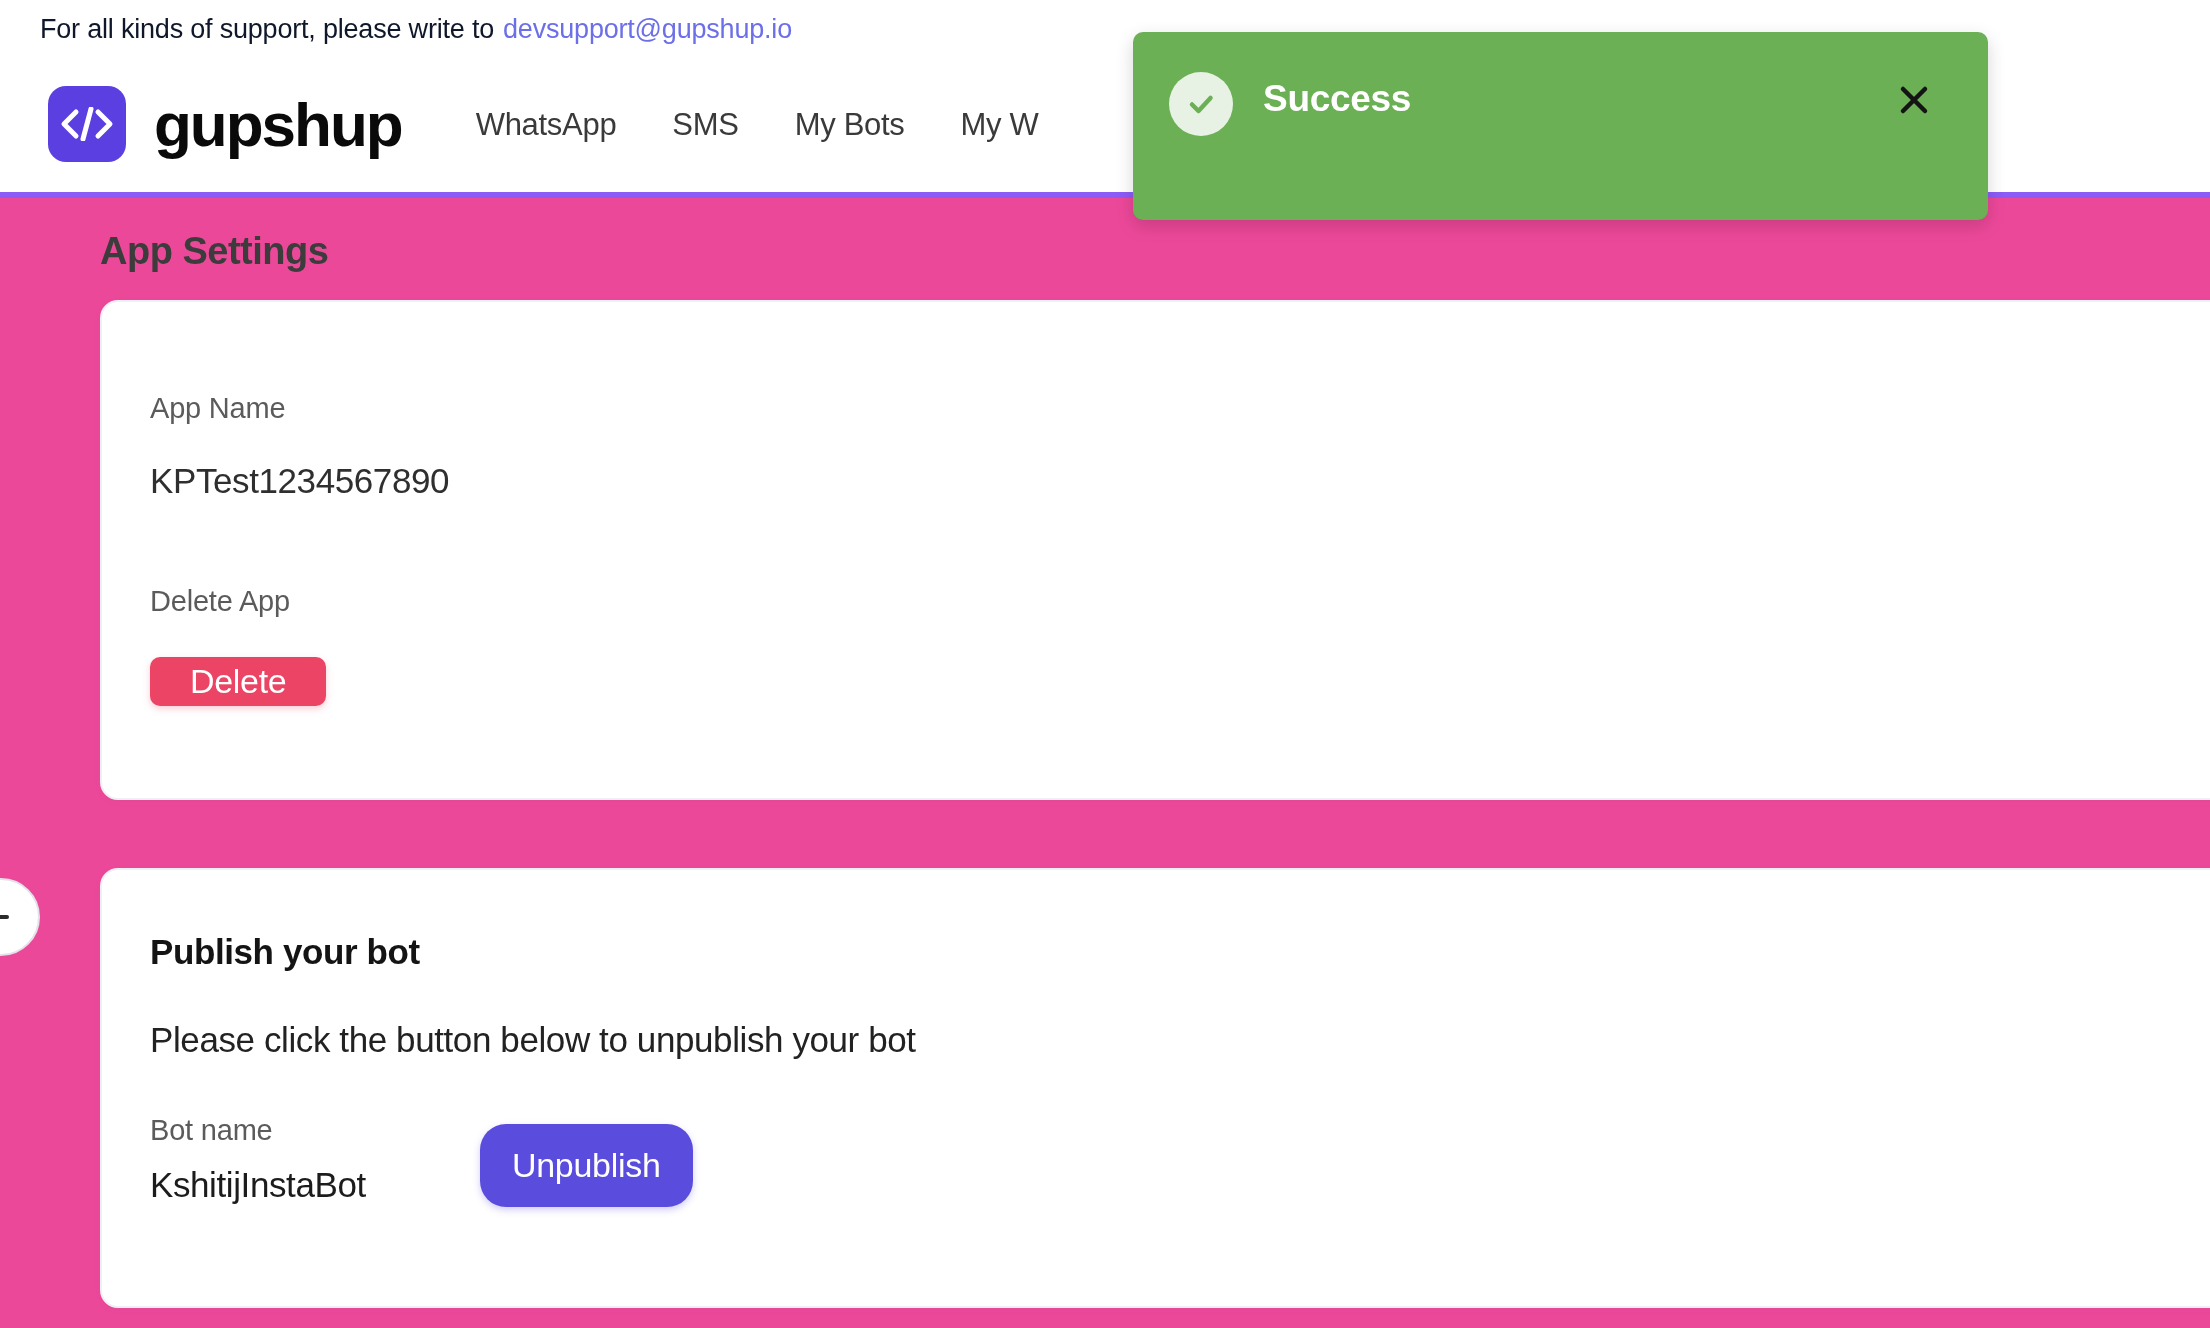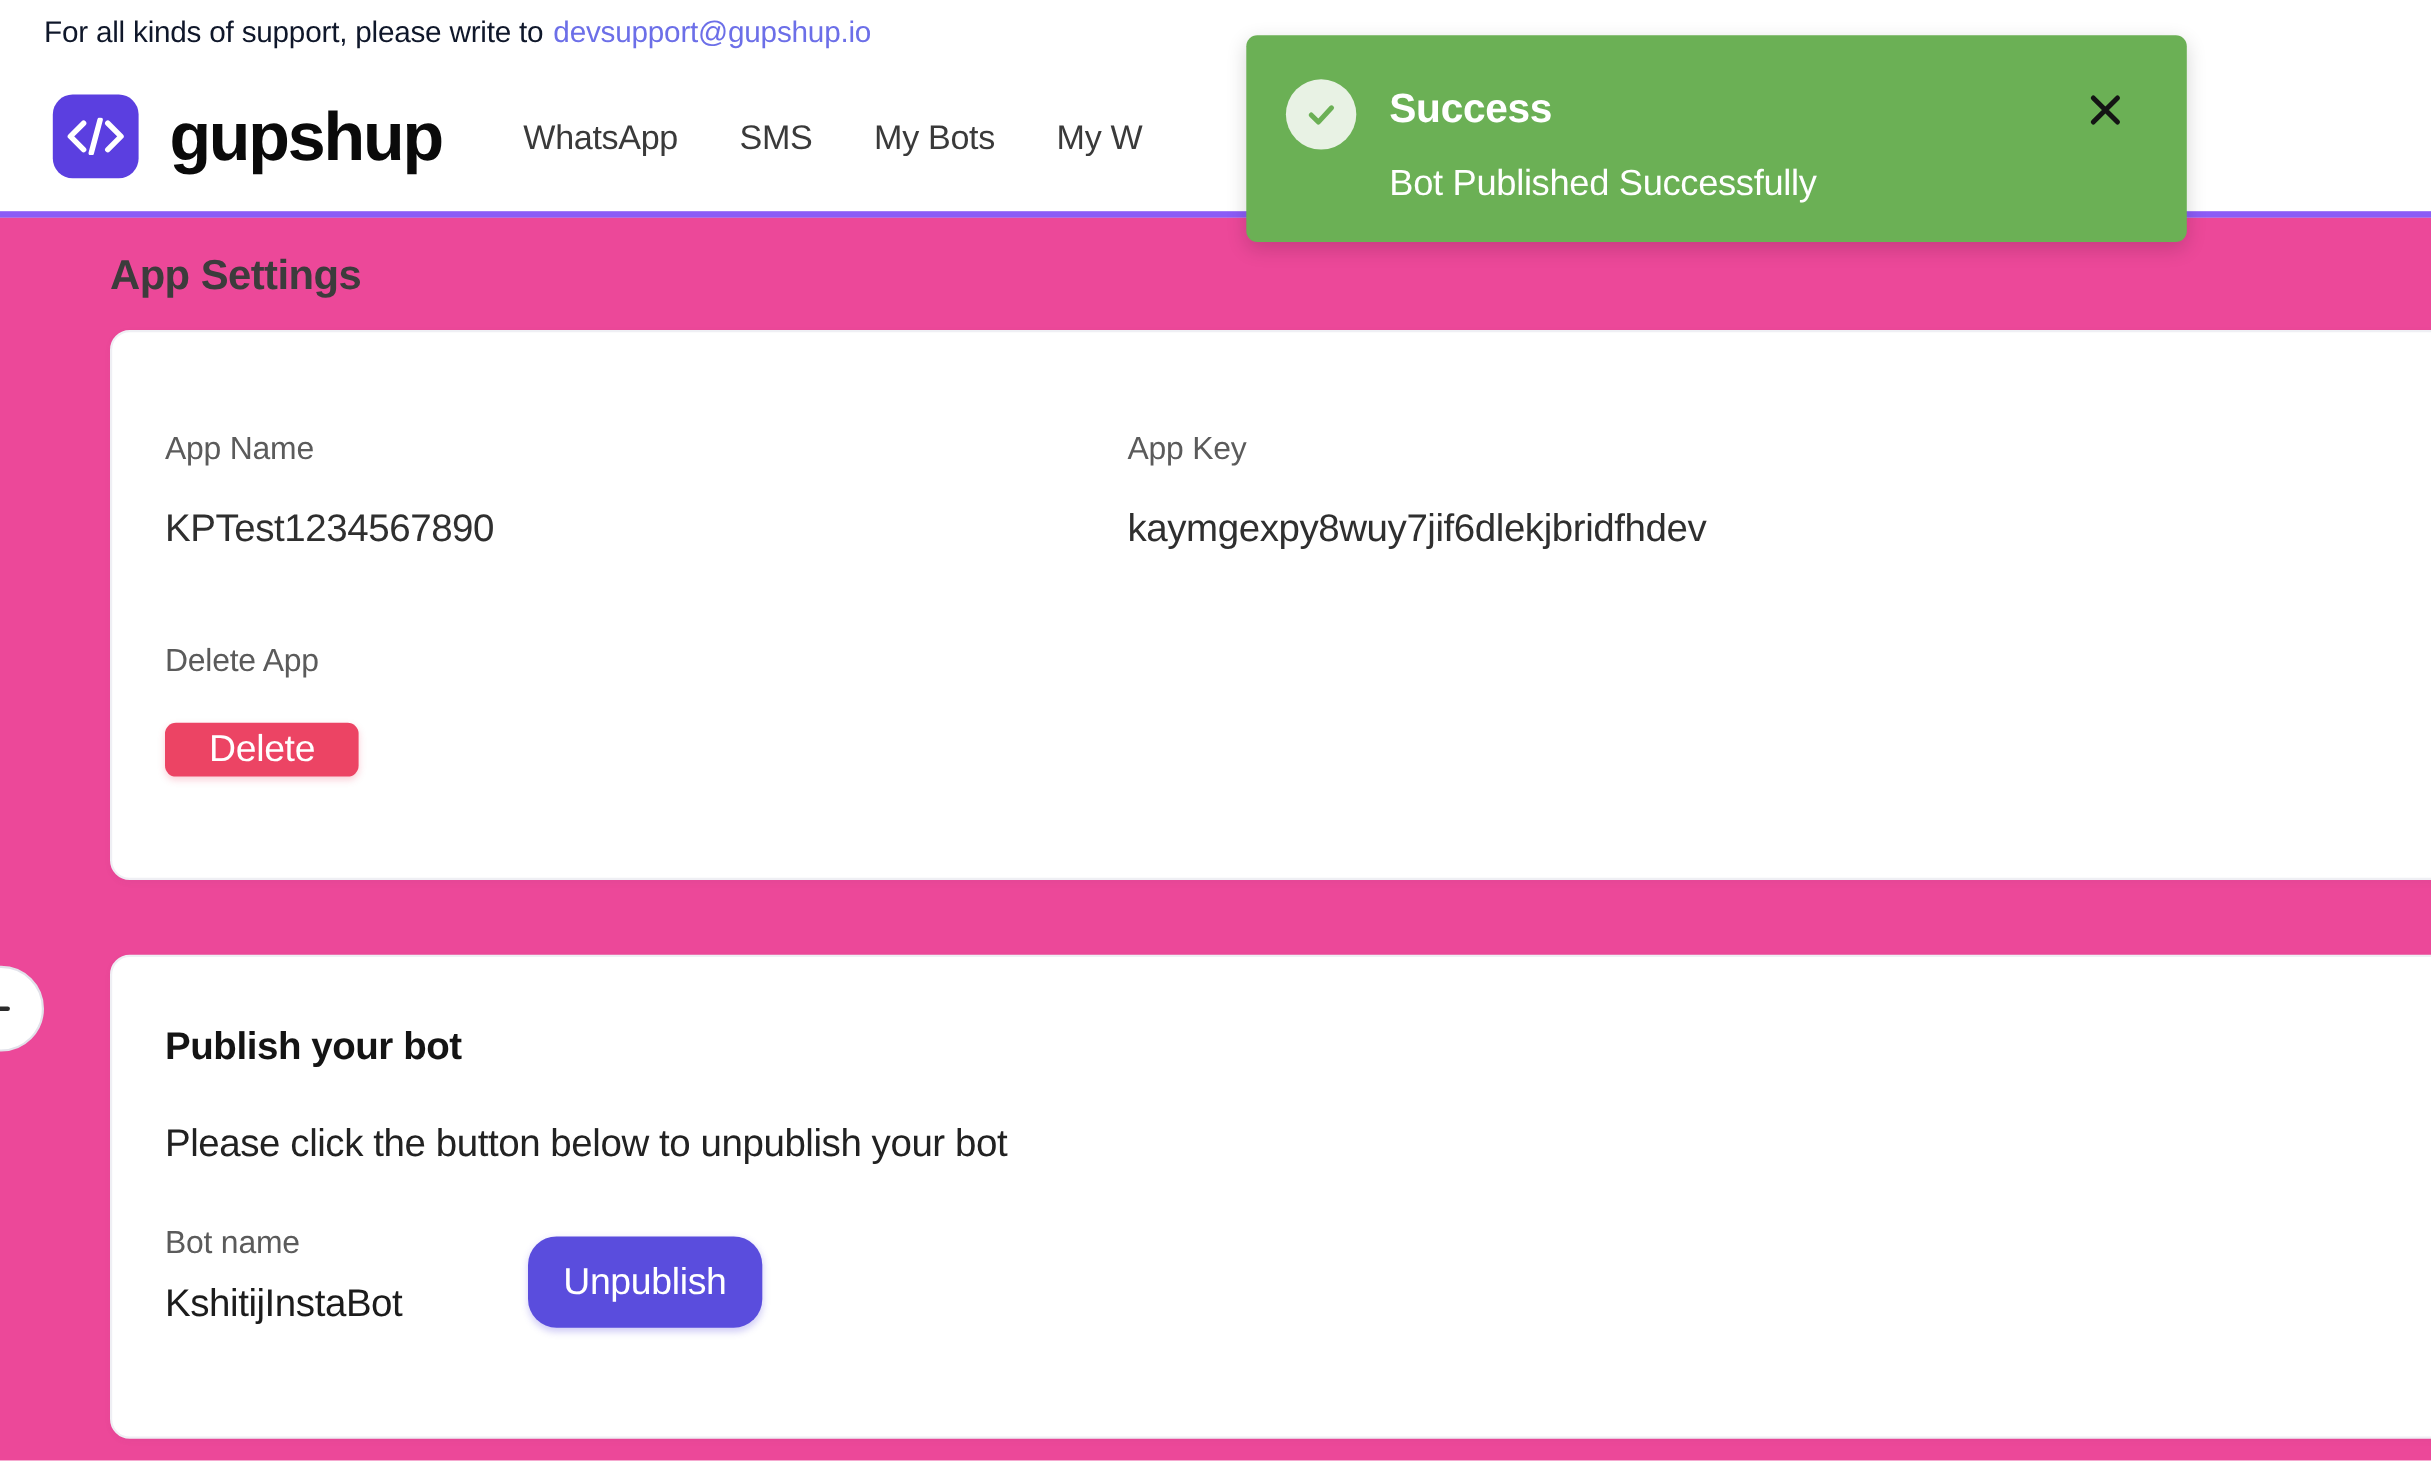--- a/index.html
+++ b/index.html
@@ -371,24 +371,20 @@
     <div class="collapse-handle">
       <span class="bar"></span>
     </div>
 
     <section class="card card-app">
       <div class="field-row">
         <div class="field field-app-name">
           <div class="field-label">App Name</div>
           <div class="field-value">KPTest1234567890</div>
         </div>
-        <div class="field field-app-key">
-          <div class="field-label">App Key</div>
-          <div class="field-value">kaymgexpy8wuy7jif6dlekjbridfhdev</div>
-        </div>
       </div>
 
       <div class="delete-block">
         <div class="field-label">Delete App</div>
         <button class="btn btn-delete">Delete</button>
       </div>
     </section>
 
     <section class="card card-publish">
       <div class="publish-title">Publish your bot</div>
@@ -406,21 +402,20 @@
   </div>
 
   <div class="toast">
     <div class="toast-icon">
       <svg width="40" height="40" viewBox="0 0 40 40" aria-hidden="true">
         <path d="M11 20.5 L17.5 27 L29.5 14" fill="none" stroke="#6bb055" stroke-width="4.5" stroke-linecap="round" stroke-linejoin="round"></path>
       </svg>
     </div>
     <div class="toast-body">
       <div class="toast-title">Success</div>
-      <div class="toast-msg">Bot Published Successfully</div>
     </div>
     <button class="toast-close">
       <svg width="40" height="40" viewBox="0 0 40 40" aria-hidden="true">
         <path d="M9 9 L31 31 M31 9 L9 31" fill="none" stroke="#141414" stroke-width="4.5" stroke-linecap="round"></path>
       </svg>
     </button>
   </div>
 
 </div>
 

